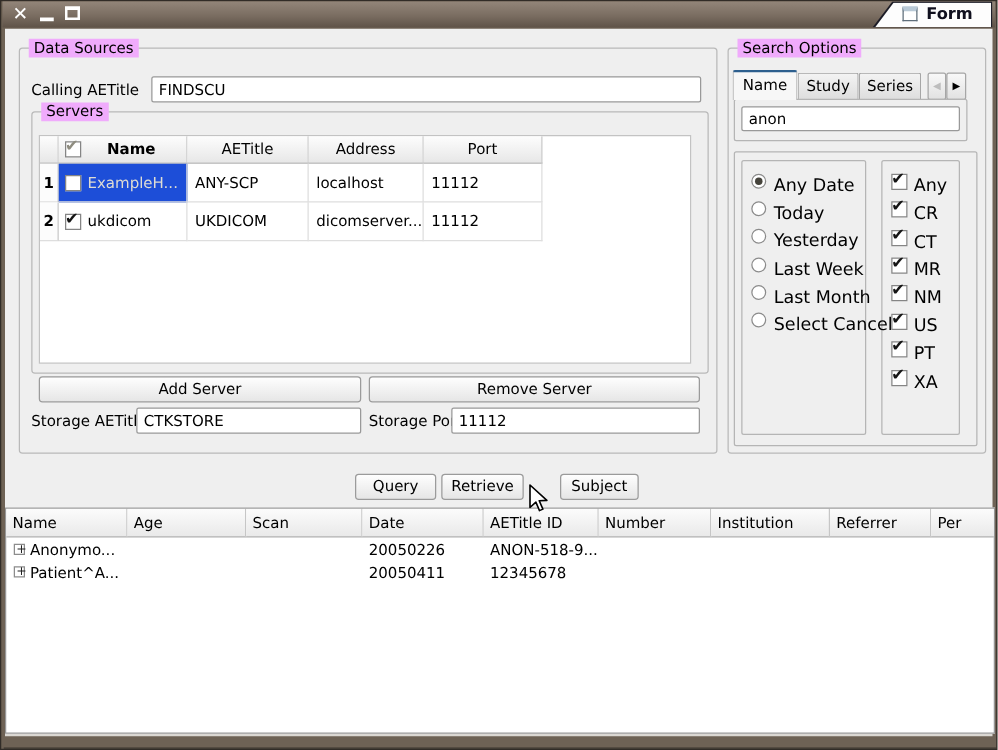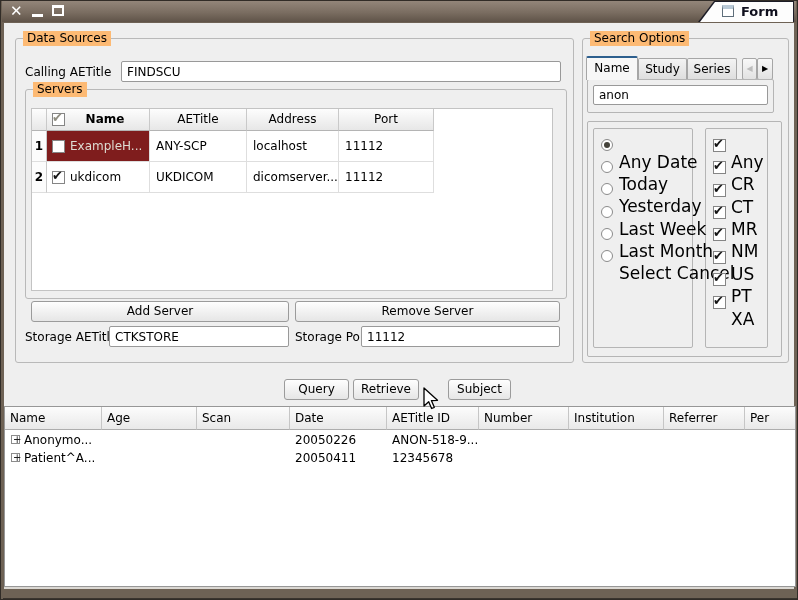--- a/index.html
+++ b/index.html
@@ -22,37 +22,37 @@
              background:#fff;border:1px solid #5f6e7a;border-top:4px solid #b9c9d6;}
   .form-title{position:absolute;left:41px;top:2px;font-weight:bold;font-size:13px;color:#10101e;}
 
   
   .content{position:absolute;left:3px;top:22px;width:790px;height:564px;background:#efefef;}
   .bottom-bevel{position:absolute;left:3px;top:586px;width:790px;height:2px;background:#dbd8d3;}
   .bottom-dark{position:absolute;left:2px;top:597px;width:794px;height:2px;background:#3a342e;}
 
   
   .groupbox{position:absolute;border:1px solid #b9b9b9;border-radius:3px;box-sizing:border-box;}
-  .gb-title{position:absolute;top:-8px;left:7px;background:#fdba74;padding:0 4px;height:15px;line-height:15px;font-size:12px;white-space:nowrap;}
+  .gb-title{position:absolute;top:-8px;left:7px;background:#f0abfc;padding:0 4px;height:15px;line-height:15px;font-size:12px;white-space:nowrap;}
   .lbl{position:absolute;font-size:12px;white-space:nowrap;}
   .tinput{position:absolute;box-sizing:border-box;border:1px solid #999;border-radius:2px;background:#fff;
           font-family:"DejaVu Sans","Liberation Sans",sans-serif;font-size:12px;padding:0 5px;margin:0;outline:none;color:#000;}
   .btn{position:absolute;box-sizing:border-box;border:1px solid #9b9b9b;border-radius:3px;
        background:linear-gradient(#fefefe,#f3f3f3 45%,#e6e6e6);text-align:center;font-size:12px;line-height:19px;}
 
   
   #servers-table{position:absolute;left:30px;top:107px;width:522px;height:183px;background:#fff;
                  border:1px solid #c3c3c3;box-sizing:border-box;overflow:hidden;}
   .st-hcell{position:absolute;top:0;height:22px;box-sizing:border-box;
             background:linear-gradient(#fdfdfd,#e7e7e7);border-right:1px solid #c9c9c9;border-bottom:1px solid #b4b4b4;
             text-align:center;line-height:21px;font-size:12px;white-space:nowrap;overflow:hidden;}
   .st-cell{position:absolute;box-sizing:border-box;height:31px;line-height:30px;font-size:12px;
            border-right:1px solid #dedede;border-bottom:1px solid #dedede;padding-left:6px;white-space:nowrap;overflow:hidden;}
   .st-rowhdr{padding-left:0;text-align:center;font-weight:bold;background:#fcfcfc;border-right:1px solid #c9c9c9;}
-  .st-cell.sel{background:#7f1d1d;color:#dedcd3;}
+  .st-cell.sel{background:#1d4ed8;color:#dedcd3;}
   .cb{display:inline-block;position:relative;width:13px;height:13px;box-sizing:border-box;
       border:1px solid #858585;background:#fff;vertical-align:middle;}
   .cb .mark{position:absolute;left:-1px;top:-4px;font-size:13px;font-weight:bold;color:#141414;line-height:15px;}
   .cb.partial .mark{color:#8f8d80;}
   .cell-cb{position:absolute;left:5px;top:9px;}
   .hdr-cb{position:absolute;left:5px;top:4px;}
   .name-txt{position:absolute;left:23px;top:0;right:2px;overflow:hidden;white-space:nowrap;}
 
   
   .tab{position:absolute;box-sizing:border-box;border:1px solid #a6a6a6;border-bottom:none;
@@ -62,21 +62,21 @@
   .tab-arrow{position:absolute;box-sizing:border-box;border:1px solid #a6a6a6;border-radius:2px;
              background:linear-gradient(#f8f8f8,#e2e2e2);text-align:center;font-size:8px;line-height:20px;}
   .tab-arrow.disabled{color:#bdbdbd;}
   .panel{position:absolute;box-sizing:border-box;border:1px solid #b5b5b5;border-radius:2px;}
 
   
   .opt-item{position:absolute;height:15px;}
   .radio{position:absolute;left:0;top:1px;width:12px;height:12px;box-sizing:border-box;
          border:1px solid #8b8b8b;border-radius:50%;background:#fff;}
   .radio.sel::after{content:'';position:absolute;left:2px;top:2px;width:6px;height:6px;border-radius:50%;background:#45433b;}
-  .opt-lbl{position:absolute;left:18px;top:17px;font-size:17px;line-height:15px;white-space:nowrap;}
+  .opt-lbl{position:absolute;left:18px;top:4px;font-size:14px;line-height:15px;white-space:nowrap;}
 
   
   #tree{position:absolute;left:3px;top:405px;width:792px;height:181px;box-sizing:border-box;
         background:#fff;border:1px solid #979797;overflow:hidden;}
   .tree-hcell{position:absolute;top:0;height:23px;box-sizing:border-box;
               background:linear-gradient(#fcfcfc,#e9e9e9);border-right:1px solid #c6c6c6;border-bottom:1px solid #adadad;
               line-height:22px;padding-left:5px;font-size:12px;white-space:nowrap;overflow:hidden;}
   .tree-row{position:absolute;left:0;width:100%;height:18px;}
   .tree-cell{position:absolute;top:0;font-size:12px;line-height:18px;white-space:nowrap;overflow:hidden;}
   .expander{position:absolute;left:6px;top:4px;width:9px;height:9px;box-sizing:border-box;

